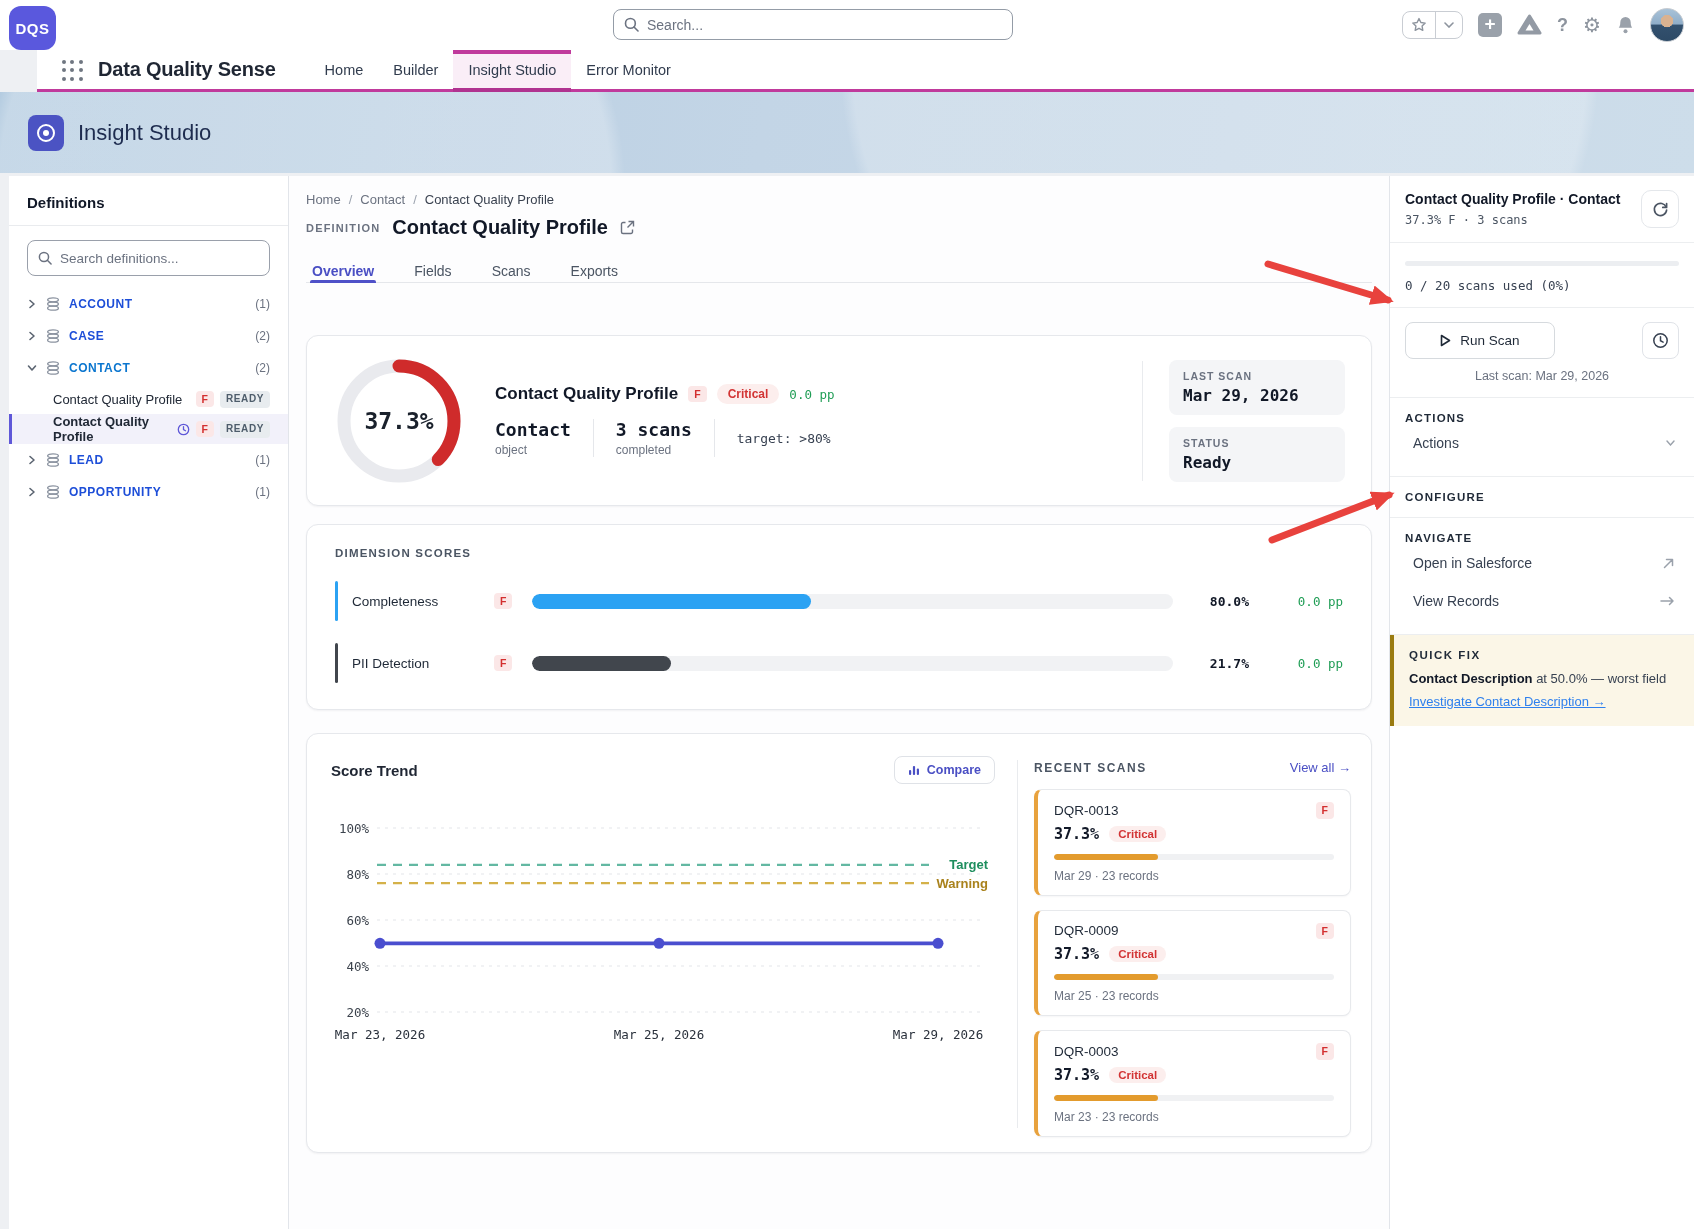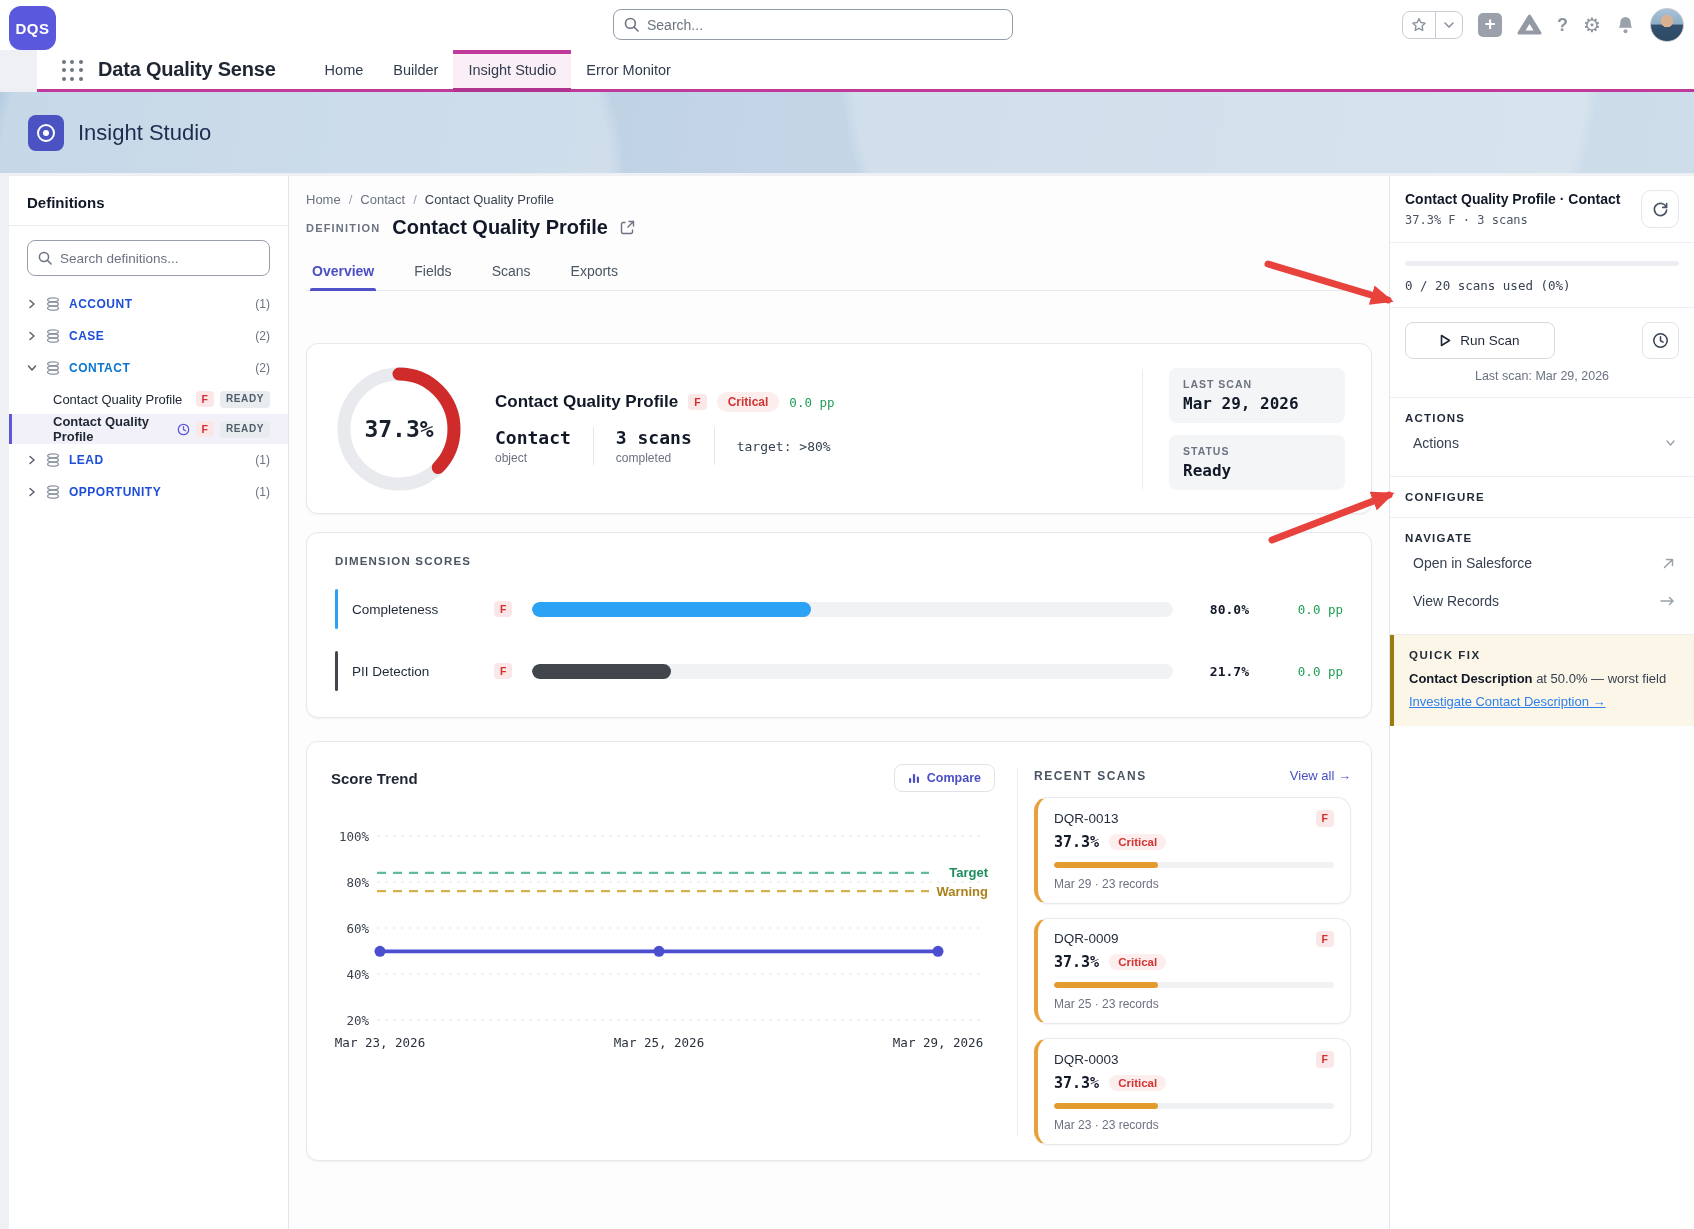--- a/index.html
+++ b/index.html
@@ -73,21 +73,21 @@
   .badge-ready { background:#e8ecef; color:#4e5d6b; font-size:10px; font-weight:bold; letter-spacing:.6px; padding:2.5px 6px; border-radius:4px; line-height:1.2; }
 
   
   .breadcrumb { display:flex; gap:8px; font-size:13px; color:#6b7280; align-items:center; }
   .breadcrumb .sep { color:#9ca3af; }
   .breadcrumb .cur { color:#3a4250; }
   .defrow { display:flex; align-items:center; gap:12px; margin-top:9px; }
   .kicker { font-size:11px; font-weight:bold; letter-spacing:1.2px; color:#6b7280; }
   .pg-title { font-size:20px; font-weight:bold; color:#111827; }
   .tabs { display:flex; gap:36px; margin-top:18px; border-bottom:1px solid #e5e7eb; padding:0 4px; }
-  .tab { font-size:14px; color:#4b5563; padding:6px 2px 11px; cursor:pointer; position:relative; }
+  .tab { font-size:14px; color:#4b5563; padding:6px 2px 3px; cursor:pointer; position:relative; }
   .tab.active { color:#4a4fc4; font-weight:600; }
   .tab.active::after { content:""; position:absolute; left:0; right:0; bottom:-1px; height:3px; background:#4f51c8; border-radius:2px 2px 0 0; }
 
   .card { background:#fff; border:1px solid #e6e8ec; border-radius:12px; box-shadow:0 1px 2px rgba(16,24,40,.05); }
 
   
   .score-card { margin-top:52px; height:171px; display:flex; align-items:center; padding:0 26px 0 30px; }
   .si { margin-left:34px; }
   .si-r1 { display:flex; align-items:center; gap:10px; }
   .si-name { font-size:17px; font-weight:600; color:#111827; }
@@ -120,21 +120,21 @@
   .trend-left { width:672px; }
   .trend-head { display:flex; align-items:center; justify-content:space-between; padding-right:8px;}
   .trend-title { font-size:15px; font-weight:600; color:#1f2633; }
   .btn-compare { display:flex; align-items:center; gap:7px; border:1px solid #dfe2e7; background:#fff; border-radius:8px;
                  height:28px; padding:0 13px; font-size:12.5px; font-weight:600; color:#4a4fc4; cursor:pointer; font-family:"Liberation Sans",sans-serif;}
   .vline2 { width:1px; background:#e9ebee; margin:4px 16px 24px 14px; }
   .trend-right { flex:1; padding-top:4px; }
   .rs-head { display:flex; align-items:center; justify-content:space-between; }
   .rs-title { font-size:12px; font-weight:600; letter-spacing:1.5px; color:#4b5563; }
   .rs-viewall { font-size:13px; color:#4a4fc4; font-weight:500; text-decoration:none; cursor:pointer; }
-  .scan-card { border:1px solid #e7e9ec; border-left:4px solid #e8a23d; border-radius:14px; padding:12px 16px; margin-top:14px;
+  .scan-card { border:1px solid #e7e9ec; border-left:4px solid #e8a23d; border-radius:8px; padding:12px 16px; margin-top:14px;
                box-shadow:0 1px 2px rgba(16,24,40,.04); cursor:pointer; background:#fff; }
   .sc-r1 { display:flex; align-items:center; justify-content:space-between; }
   .sc-id { font-size:13.5px; font-weight:500; color:#1f2937; }
   .sc-r2 { display:flex; align-items:center; gap:10px; margin-top:6px; }
   .sc-score { font-size:15px; font-weight:bold; color:#111827; }
   .sc-crit { background:#fceeed; color:#d23434; font-size:11.5px; font-weight:600; padding:2px 9px; border-radius:999px; }
   .sc-track { height:6px; border-radius:3px; background:#f0f1f3; margin-top:11px; overflow:hidden; }
   .sc-fill { height:100%; border-radius:3px; background:#e39b2d; }
   .sc-meta { font-size:12px; color:#6b7280; margin-top:9px; }
 

